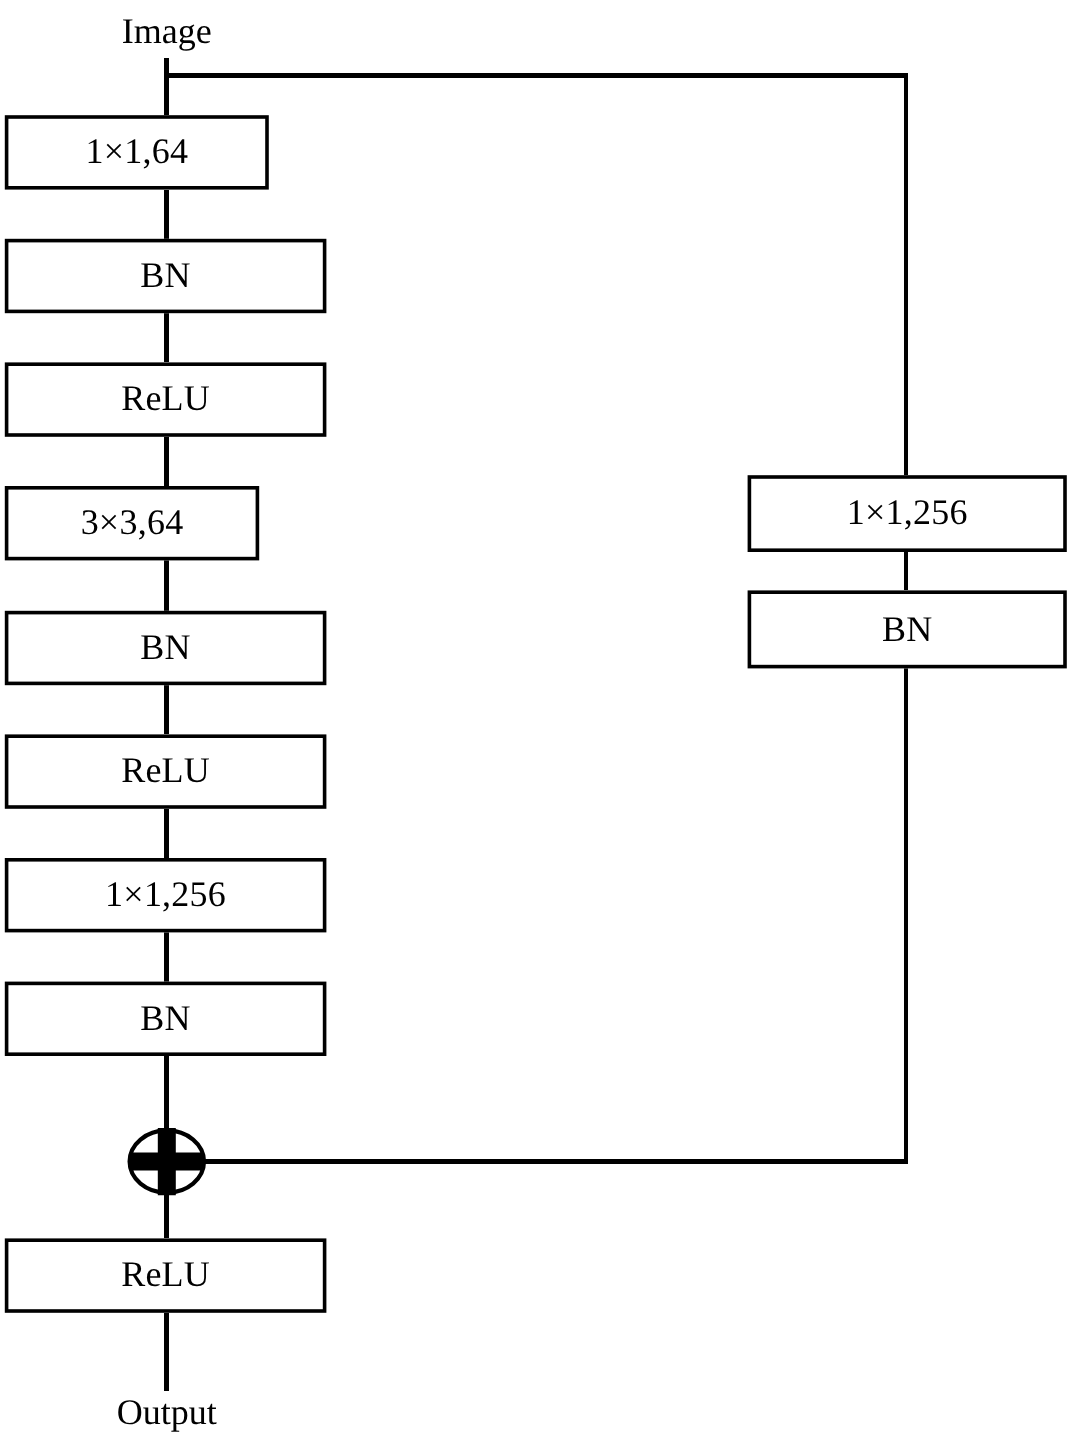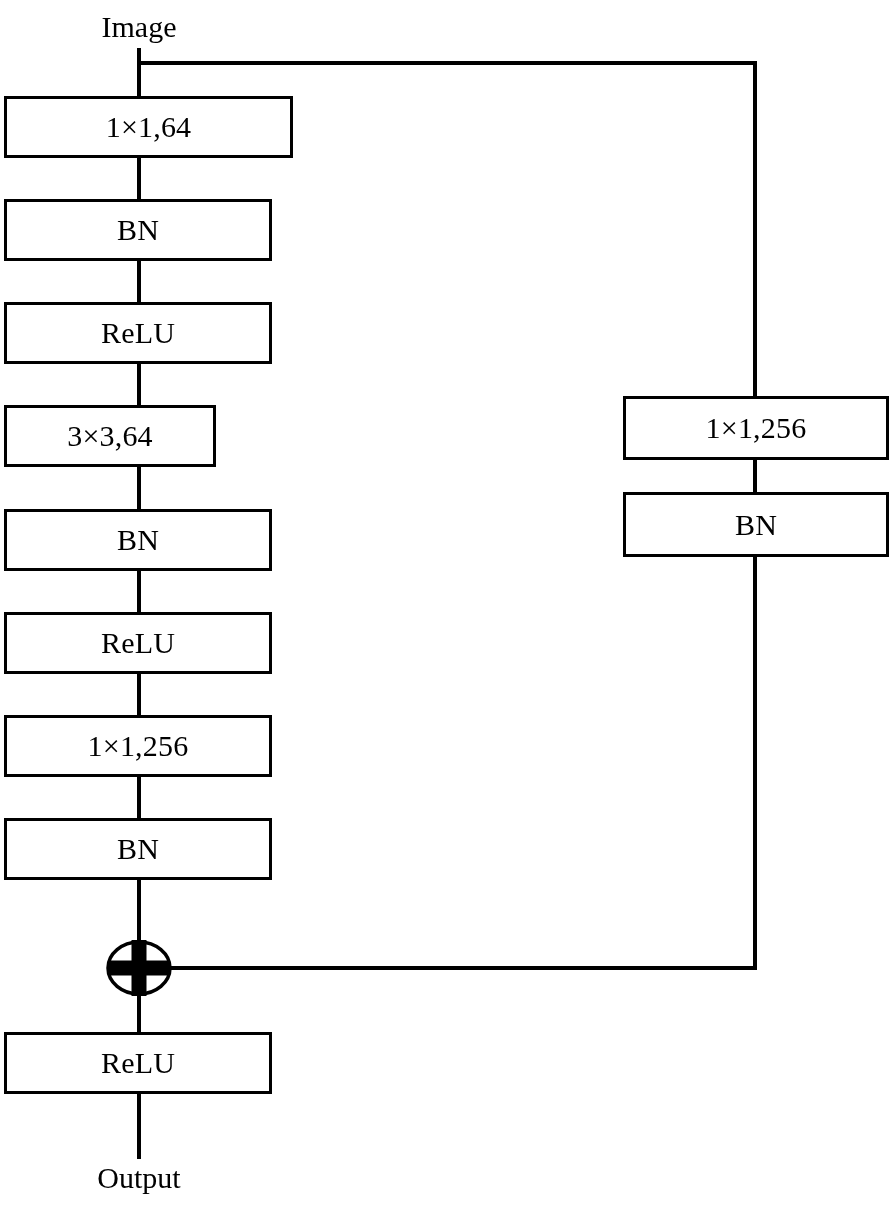--- a/index.html
+++ b/index.html
@@ -83,21 +83,21 @@
       <line x1="755" y1="63" x2="755" y2="396"></line>
       <line x1="755" y1="460" x2="755" y2="492"></line>
       <line x1="755" y1="557" x2="755" y2="970"></line>
       <line x1="757" y1="968" x2="171" y2="968"></line>
     </g>
   </svg>
 
   <div class="endpoint-label" style="left:39px; top:12px; width:200px;">Image</div>
   <div class="endpoint-label" style="left:39px; top:1163px; width:200px;">Output</div>
 
-  <div class="node-box" style="left:4px; top:96px; width:289px; height:62px;">
+  <div class="node-box" style="left:4px; top:96px; width:220px; height:62px;">
     <span class="node-label">1×1,64</span>
   </div>
   <div class="node-box" style="left:4px; top:199px; width:268px; height:62px;">
     <span class="node-label">BN</span>
   </div>
   <div class="node-box" style="left:4px; top:302px; width:268px; height:62px;">
     <span class="node-label">ReLU</span>
   </div>
   <div class="node-box" style="left:4px; top:405px; width:212px; height:62px;">
     <span class="node-label">3×3,64</span>

